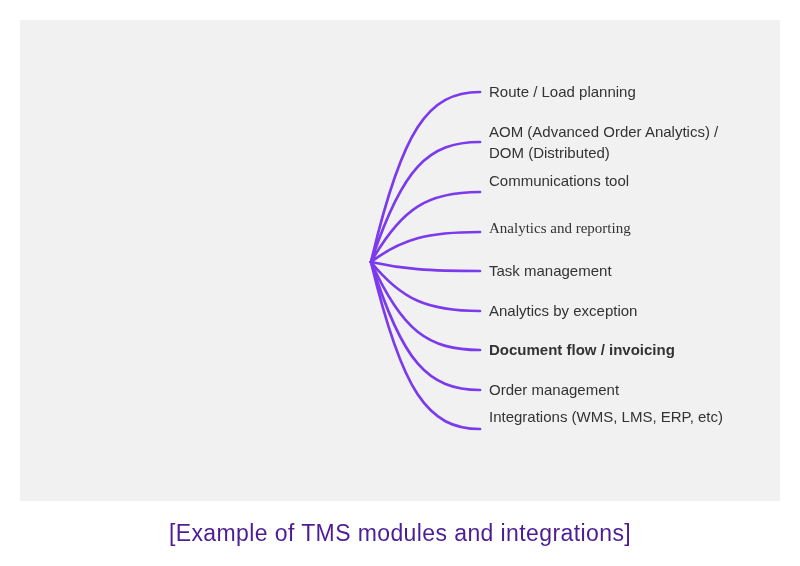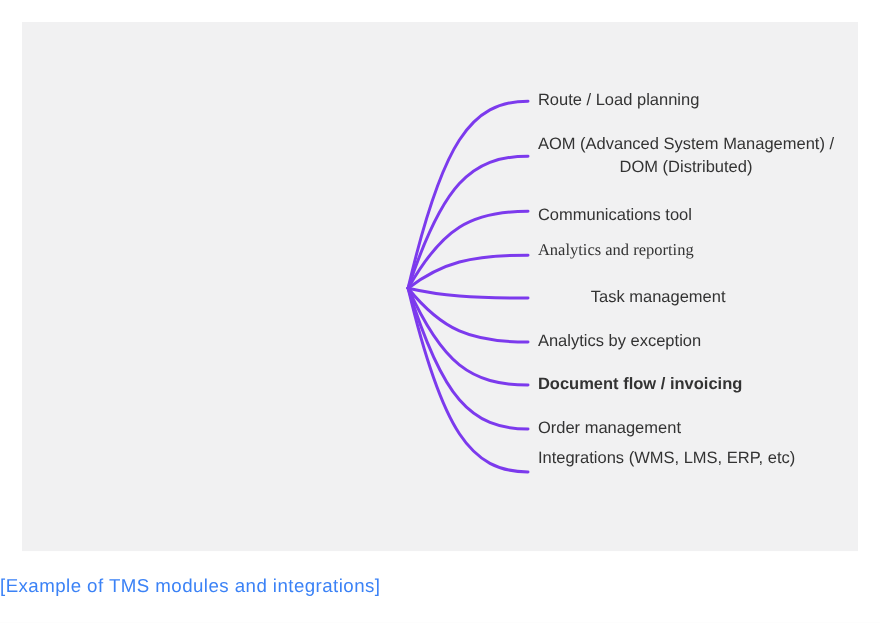--- a/index.html
+++ b/index.html
@@ -44,31 +44,30 @@
   }
   .branch-label {
     position: absolute;
     left: 489px;
     transform: translateY(-50%);
     font-size: 15px;
     line-height: 20.5px;
     color: #333333;
     white-space: pre-line;
     max-width: 290px;
-    text-align: center;
   }
   .caption {
     position: absolute;
     left: 0;
     top: 533px;
     width: 100%;
     transform: translateY(-50%);
-    text-align: left;
-    font-size: 17px;
-    color: #3b82f6;
+    text-align: center;
+    font-size: 23px;
+    color: #4c1d95;
     letter-spacing: 0.4px;
   }
 </style>
 </head>
 <body>
 
 <div class="page">
   <div class="panel"></div>
   <svg class="branches-svg" id="branches-svg" viewBox="0 0 800 566">
       <path d="M 371 262 C 402 129.4, 428 92, 480 92" fill="none" stroke="#7c3aed" stroke-width="2.7" stroke-linecap="round"></path>
@@ -76,24 +75,24 @@
       <path d="M 371 262 C 402 207.4, 428 192, 480 192" fill="none" stroke="#7c3aed" stroke-width="2.7" stroke-linecap="round"></path>
       <path d="M 371 262 C 402 238.6, 428 232, 480 232" fill="none" stroke="#7c3aed" stroke-width="2.7" stroke-linecap="round"></path>
       <path d="M 371 262 C 402 269.02, 428 271, 480 271" fill="none" stroke="#7c3aed" stroke-width="2.7" stroke-linecap="round"></path>
       <path d="M 371 262 C 402 300.22, 428 311, 480 311" fill="none" stroke="#7c3aed" stroke-width="2.7" stroke-linecap="round"></path>
       <path d="M 371 262 C 402 330.64, 428 350, 480 350" fill="none" stroke="#7c3aed" stroke-width="2.7" stroke-linecap="round"></path>
       <path d="M 371 262 C 402 361.84000000000003, 428 390, 480 390" fill="none" stroke="#7c3aed" stroke-width="2.7" stroke-linecap="round"></path>
       <path d="M 371 262 C 402 392.26, 428 429, 480 429" fill="none" stroke="#7c3aed" stroke-width="2.7" stroke-linecap="round"></path>
     </svg>
   <div id="branch-labels">
       <div class="branch-label" style="top: 92px;">Route / Load planning</div>
-      <div class="branch-label" style="top: 142px;">AOM (Advanced System Management) /
+      <div class="branch-label" style="top: 142px;">AOM (Advanced Order Analytics) /
 DOM (Distributed)</div>
-      <div class="branch-label" style="top: 196px;">Communications tool</div>
+      <div class="branch-label" style="top: 181px;">Communications tool</div>
       <div class="branch-label" style="top: 228px; font-family: Liberation Serif, serif;">Analytics and reporting</div>
-      <div class="branch-label" style="top: 271px; margin-left: 48px;">Task management</div>
+      <div class="branch-label" style="top: 271px;">Task management</div>
       <div class="branch-label" style="top: 311px;">Analytics by exception</div>
       <div class="branch-label" style="top: 350px; font-weight: bold;">Document flow / invoicing</div>
       <div class="branch-label" style="top: 390px;">Order management</div>
       <div class="branch-label" style="top: 417px;">Integrations (WMS, LMS, ERP, etc)</div>
     </div>
   <div class="caption">[Example of TMS modules and integrations]</div>
 </div>
 
 </body></html>

